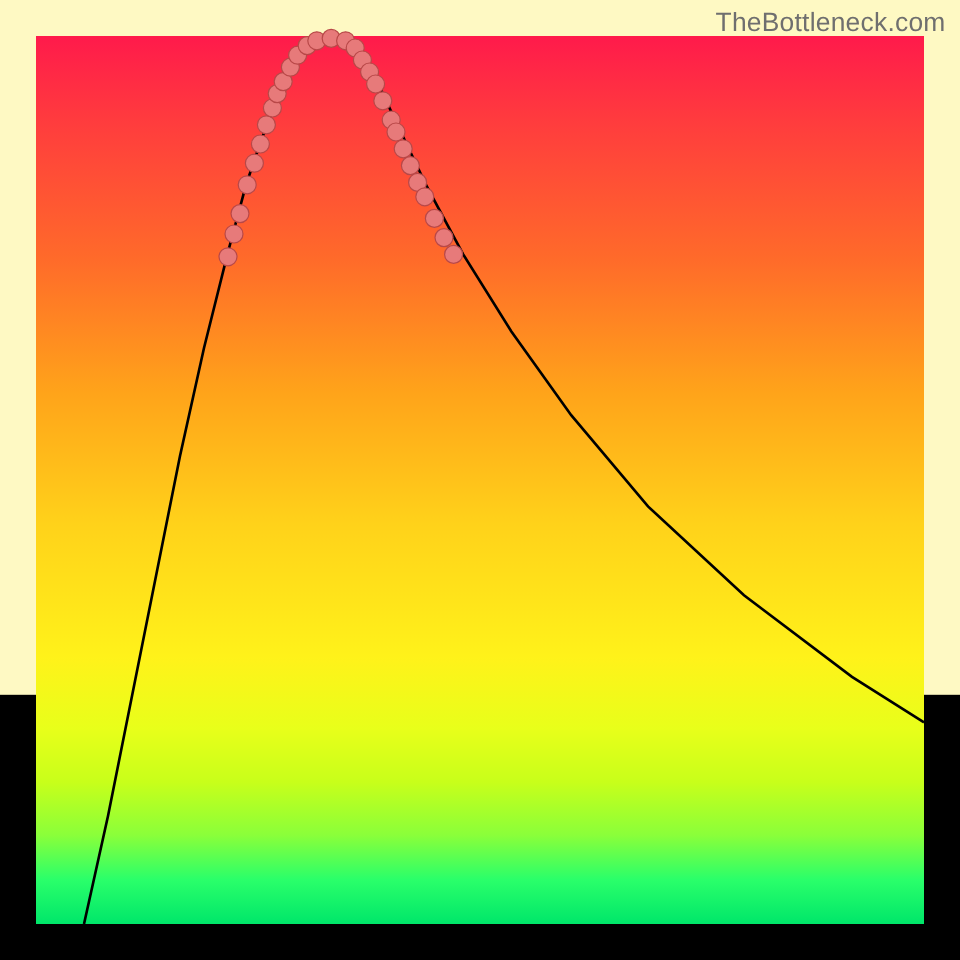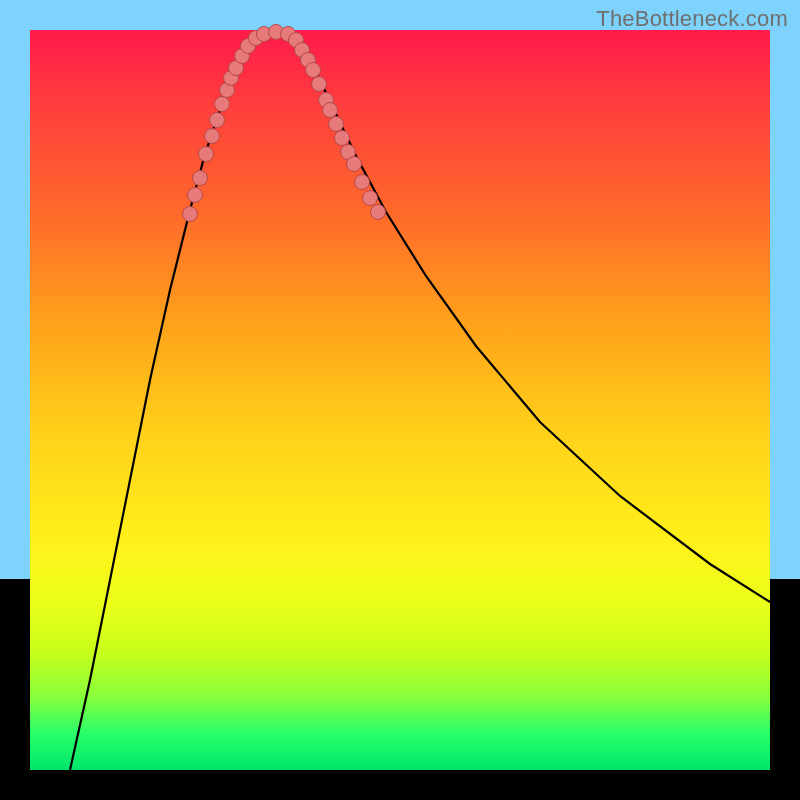--- a/index.html
+++ b/index.html
@@ -8,21 +8,21 @@
     width: 800px;
     height: 800px;
     overflow: hidden;
     background: #000;
     font-family: Arial, Helvetica, sans-serif;
   }
   .frame {
     position: relative;
     width: 800px;
     height: 579px;
-    background: #7dd3fc;
+    background: #fef9c3;
   }
   .plot-area {
     position: absolute;
     left: 30px;
     top: 30px;
     width: 740px;
     height: 740px;
     background: linear-gradient(to bottom,
       #ff1a4b 0%,
       #ff3d3d 10%,

